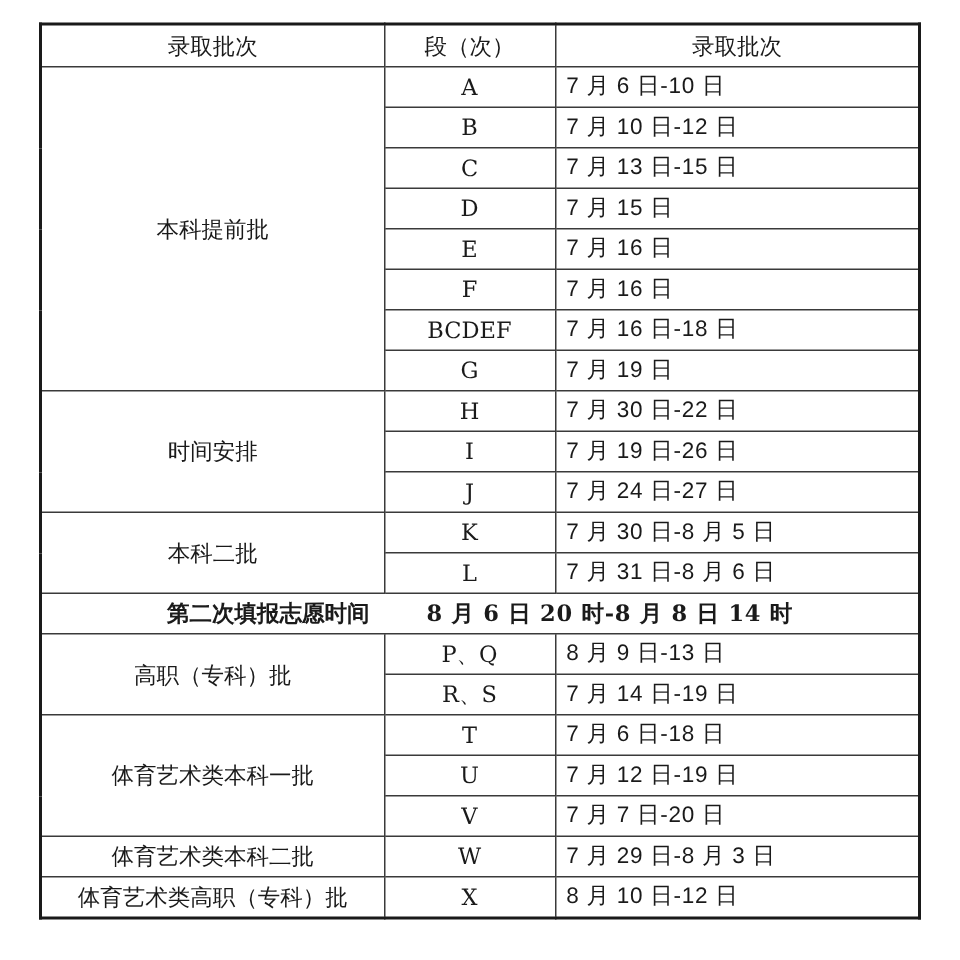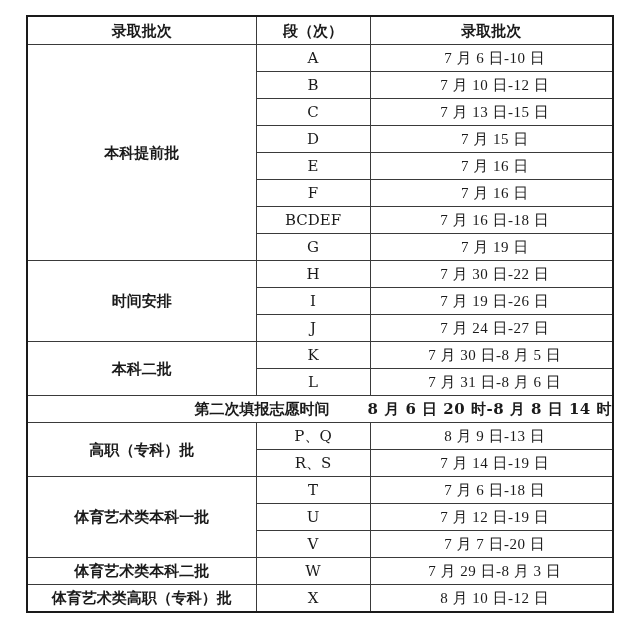--- a/index.html
+++ b/index.html
@@ -27,52 +27,52 @@
       border: 1px solid #3a3a3a;
       padding: 0;
       height: 26px;
       line-height: 26px;
       overflow: hidden;
       white-space: nowrap;
     }
     .schedule-table th {
       height: 27px;
       font-family: "DejaVu Sans", sans-serif;
-      font-weight: bold;
+      font-weight: normal;
       font-size: 15px;
       text-align: center;
       letter-spacing: 0px;
     }
     .col-batch { width: 229px; }
     .col-seg { width: 114px; }
     .col-time { width: 243px; }
     .batch-cell {
       font-family: "DejaVu Sans", sans-serif;
-      font-weight: bold;
+      font-weight: normal;
       font-size: 15px;
       text-align: center;
       vertical-align: middle;
     }
     .seg-cell {
       font-family: "DejaVu Serif", serif;
       font-size: 15px;
       text-align: center;
     }
     .time-cell {
-      font-family: Liberation Serif, serif;
-      font-size: 15px;
-      text-align: center;
+      font-family: Liberation Sans, sans-serif;
+      font-size: 15px;
+      text-align: left;
       padding-left: 7px !important;
       letter-spacing: 0.5px;
     }
     .merged-cell {
       font-family: "DejaVu Sans", sans-serif;
       font-weight: bold;
       font-size: 15px;
-      text-align: right;
+      text-align: center;
     }
     .merged-cell .gap {
       display: inline-block;
       width: 38px;
     }
     .merged-cell .merged-time {
       font-family: "DejaVu Serif", serif;
       font-weight: bold;
       letter-spacing: 0.5px;
     }

